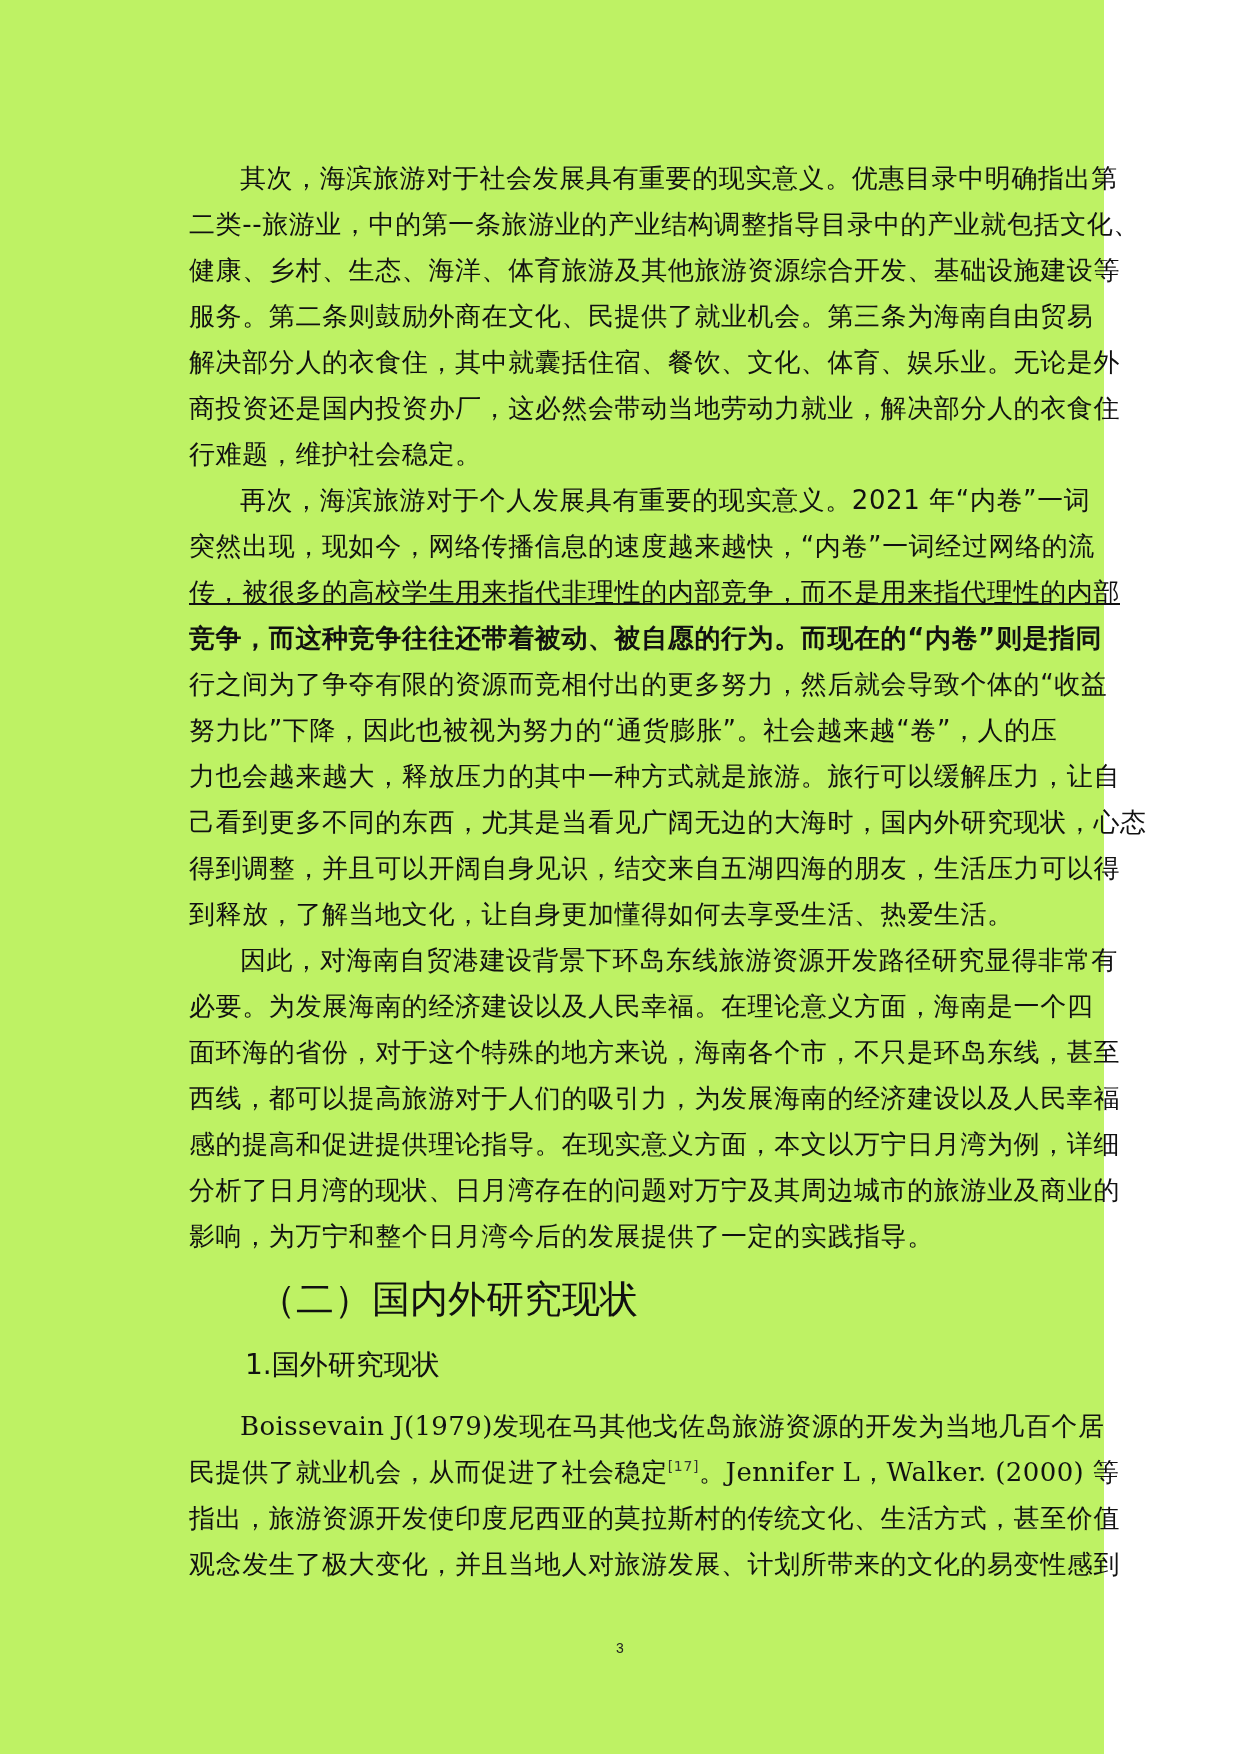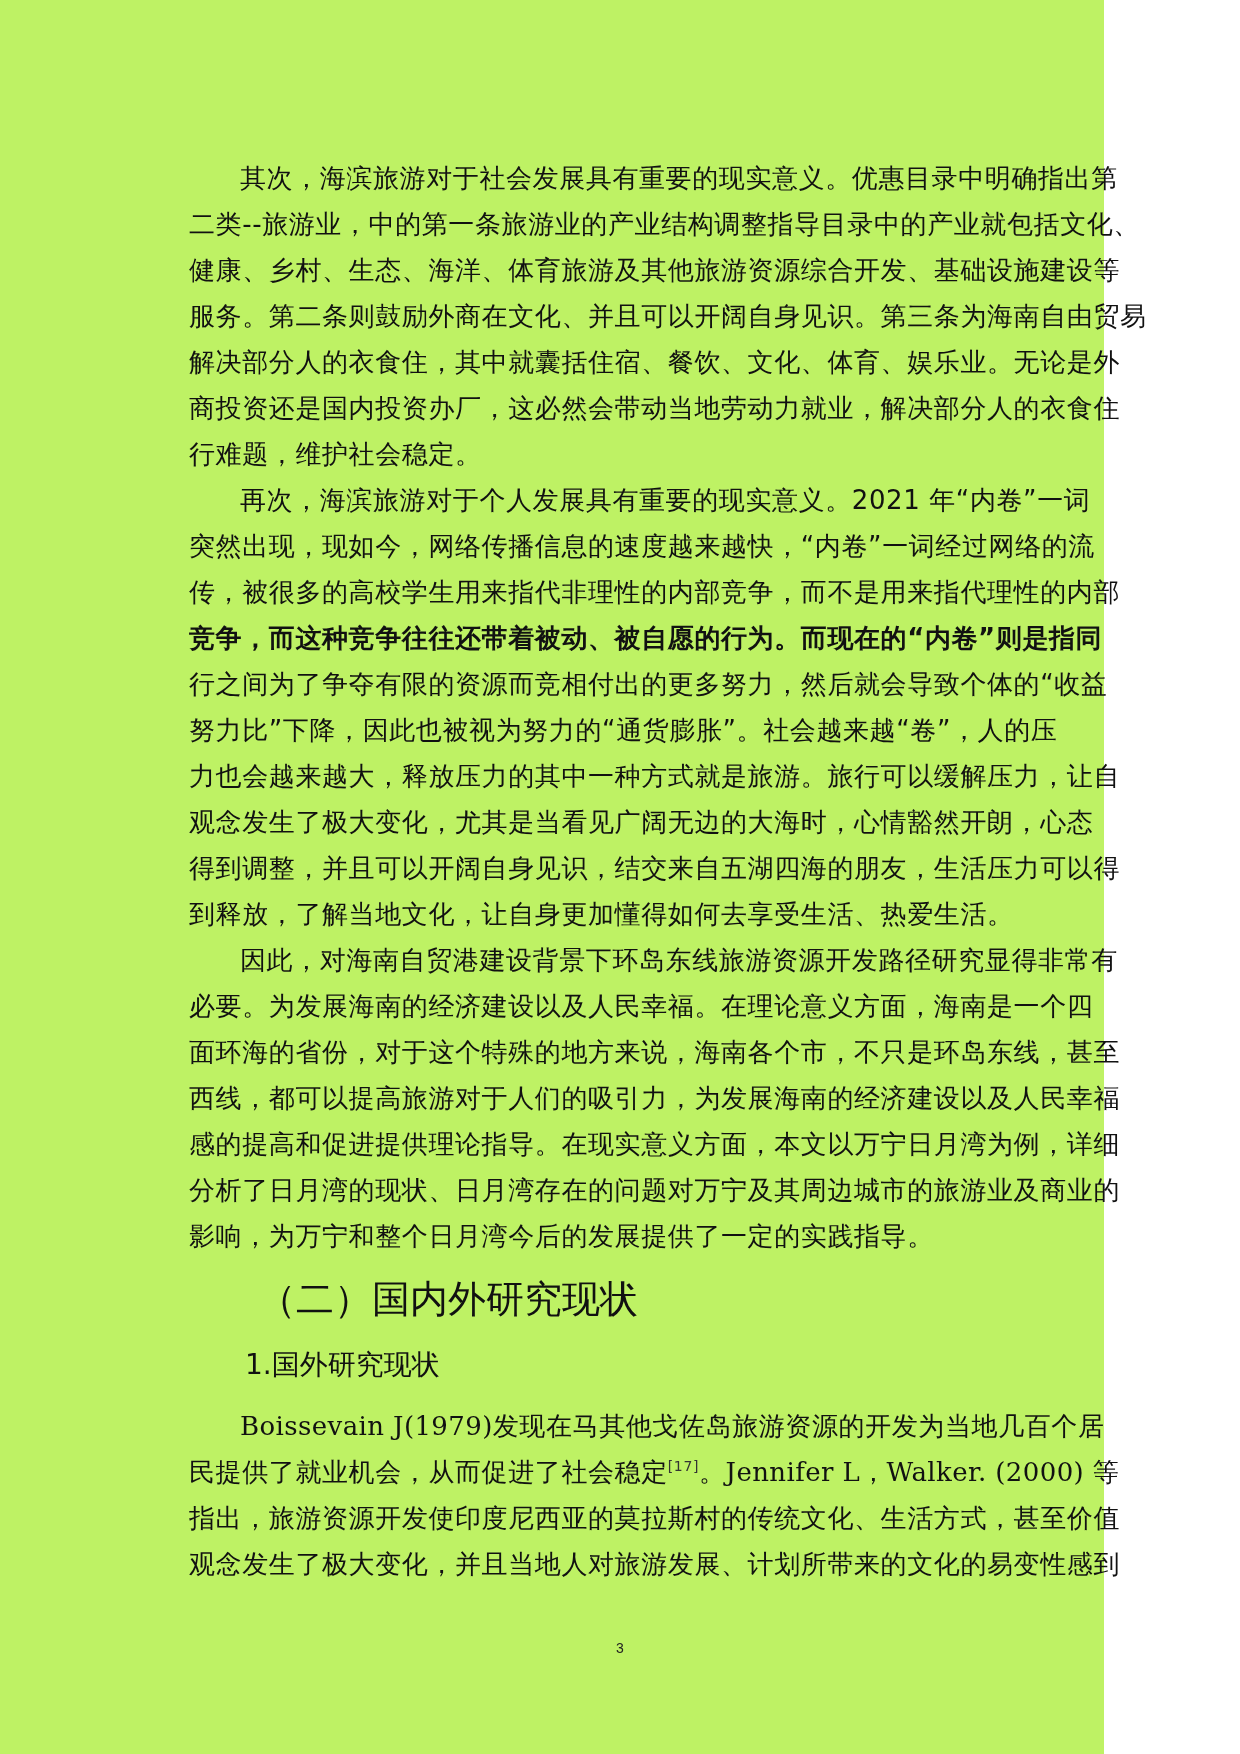--- a/index.html
+++ b/index.html
@@ -54,33 +54,33 @@
     }
   </style>
 </head>
 <body>
 
 <div class="page">
 
   <div class="line indent" style="top:158px;">其次，海滨旅游对于社会发展具有重要的现实意义。优惠目录中明确指出第</div>
   <div class="line" style="top:204px;">二类--旅游业，中的第一条旅游业的产业结构调整指导目录中的产业就包括文化、</div>
   <div class="line" style="top:250px;">健康、乡村、生态、海洋、体育旅游及其他旅游资源综合开发、基础设施建设等</div>
-  <div class="line" style="top:296px;">服务。第二条则鼓励外商在文化、并且可以开阔自身见识。第三条为海南自由贸易</div>
+  <div class="line" style="top:296px;">服务。第二条则鼓励外商在文化、民提供了就业机会。第三条为海南自由贸易</div>
   <div class="line" style="top:342px;">解决部分人的衣食住，其中就囊括住宿、餐饮、文化、体育、娱乐业。无论是外</div>
   <div class="line" style="top:388px;">商投资还是国内投资办厂，这必然会带动当地劳动力就业，解决部分人的衣食住</div>
   <div class="line" style="top:434px;">行难题，维护社会稳定。</div>
 
   <div class="line indent" style="top:480px;">再次，海滨旅游对于个人发展具有重要的现实意义。2021 年“内卷”一词</div>
   <div class="line" style="top:526px;">突然出现，现如今，网络传播信息的速度越来越快，“内卷”一词经过网络的流</div>
-  <div class="line" style="top:572px;">传，被很多的高校学生用来指代非理性的内部竞争，而不是用来指代理性的内部</div>
+  <div class="line" style="top:572px;text-decoration:underline;">传，被很多的高校学生用来指代非理性的内部竞争，而不是用来指代理性的内部</div>
   <div class="line" style="top:618px;font-weight:bold;">竞争，而这种竞争往往还带着被动、被自愿的行为。而现在的“内卷”则是指同</div>
   <div class="line" style="top:664px;">行之间为了争夺有限的资源而竞相付出的更多努力，然后就会导致个体的“收益</div>
   <div class="line" style="top:710px;">努力比”下降，因此也被视为努力的“通货膨胀”。社会越来越“卷”，人的压</div>
   <div class="line" style="top:756px;">力也会越来越大，释放压力的其中一种方式就是旅游。旅行可以缓解压力，让自</div>
-  <div class="line" style="top:802px;">观念发生了极大变化，尤其是当看见广阔无边的大海时，心情豁然开朗，心态</div>
+  <div class="line" style="top:802px;">己看到更多不同的东西，尤其是当看见广阔无边的大海时，国内外研究现状，心态</div>
   <div class="line" style="top:848px;">得到调整，并且可以开阔自身见识，结交来自五湖四海的朋友，生活压力可以得</div>
   <div class="line" style="top:894px;">到释放，了解当地文化，让自身更加懂得如何去享受生活、热爱生活。</div>
 
   <div class="line indent" style="top:940px;">因此，对海南自贸港建设背景下环岛东线旅游资源开发路径研究显得非常有</div>
   <div class="line" style="top:986px;">必要。为发展海南的经济建设以及人民幸福。在理论意义方面，海南是一个四</div>
   <div class="line" style="top:1032px;">面环海的省份，对于这个特殊的地方来说，海南各个市，不只是环岛东线，甚至</div>
   <div class="line" style="top:1078px;">西线，都可以提高旅游对于人们的吸引力，为发展海南的经济建设以及人民幸福</div>
   <div class="line" style="top:1124px;">感的提高和促进提供理论指导。在现实意义方面，本文以万宁日月湾为例，详细</div>
   <div class="line" style="top:1170px;">分析了日月湾的现状、日月湾存在的问题对万宁及其周边城市的旅游业及商业的</div>
   <div class="line" style="top:1216px;">影响，为万宁和整个日月湾今后的发展提供了一定的实践指导。</div>

